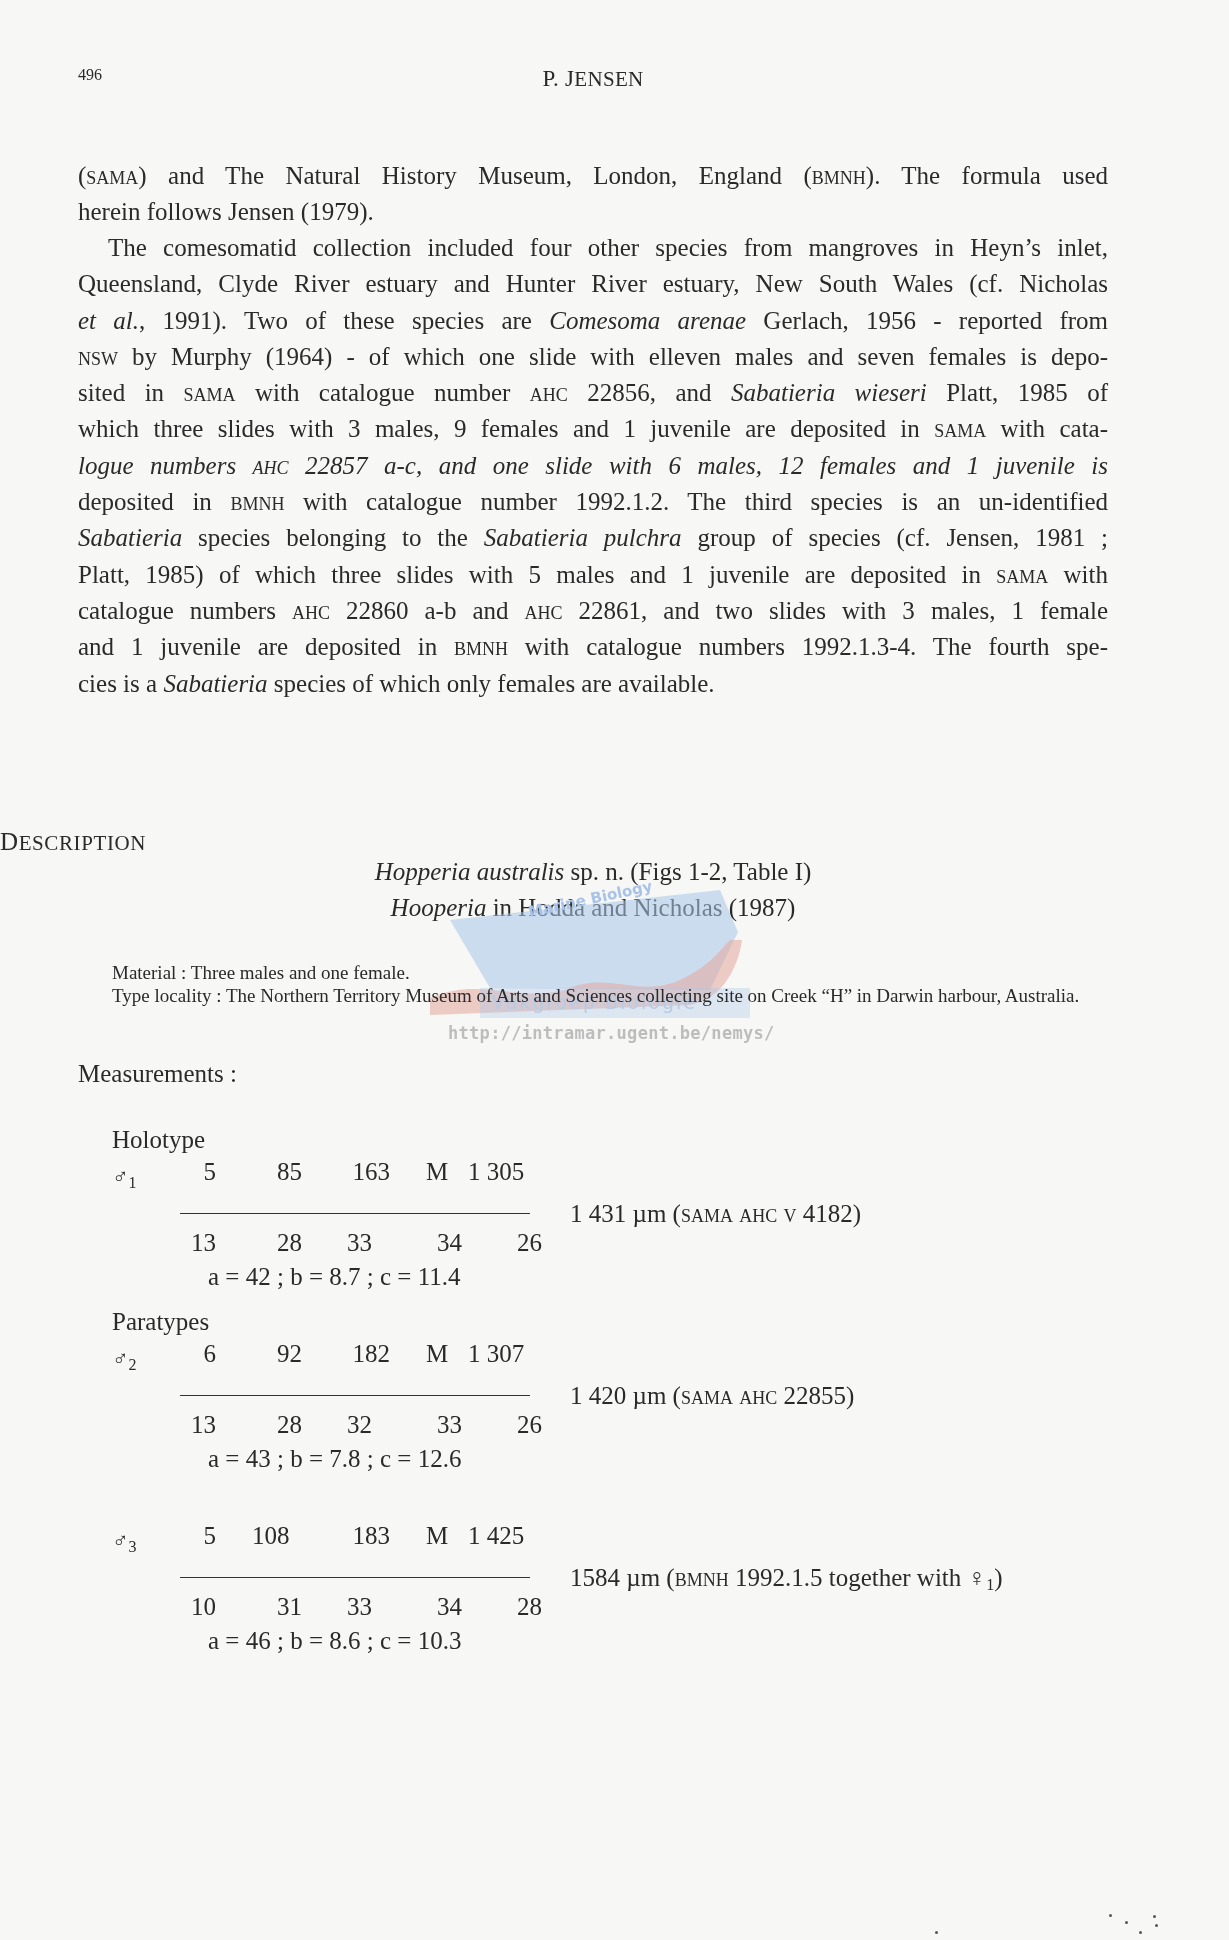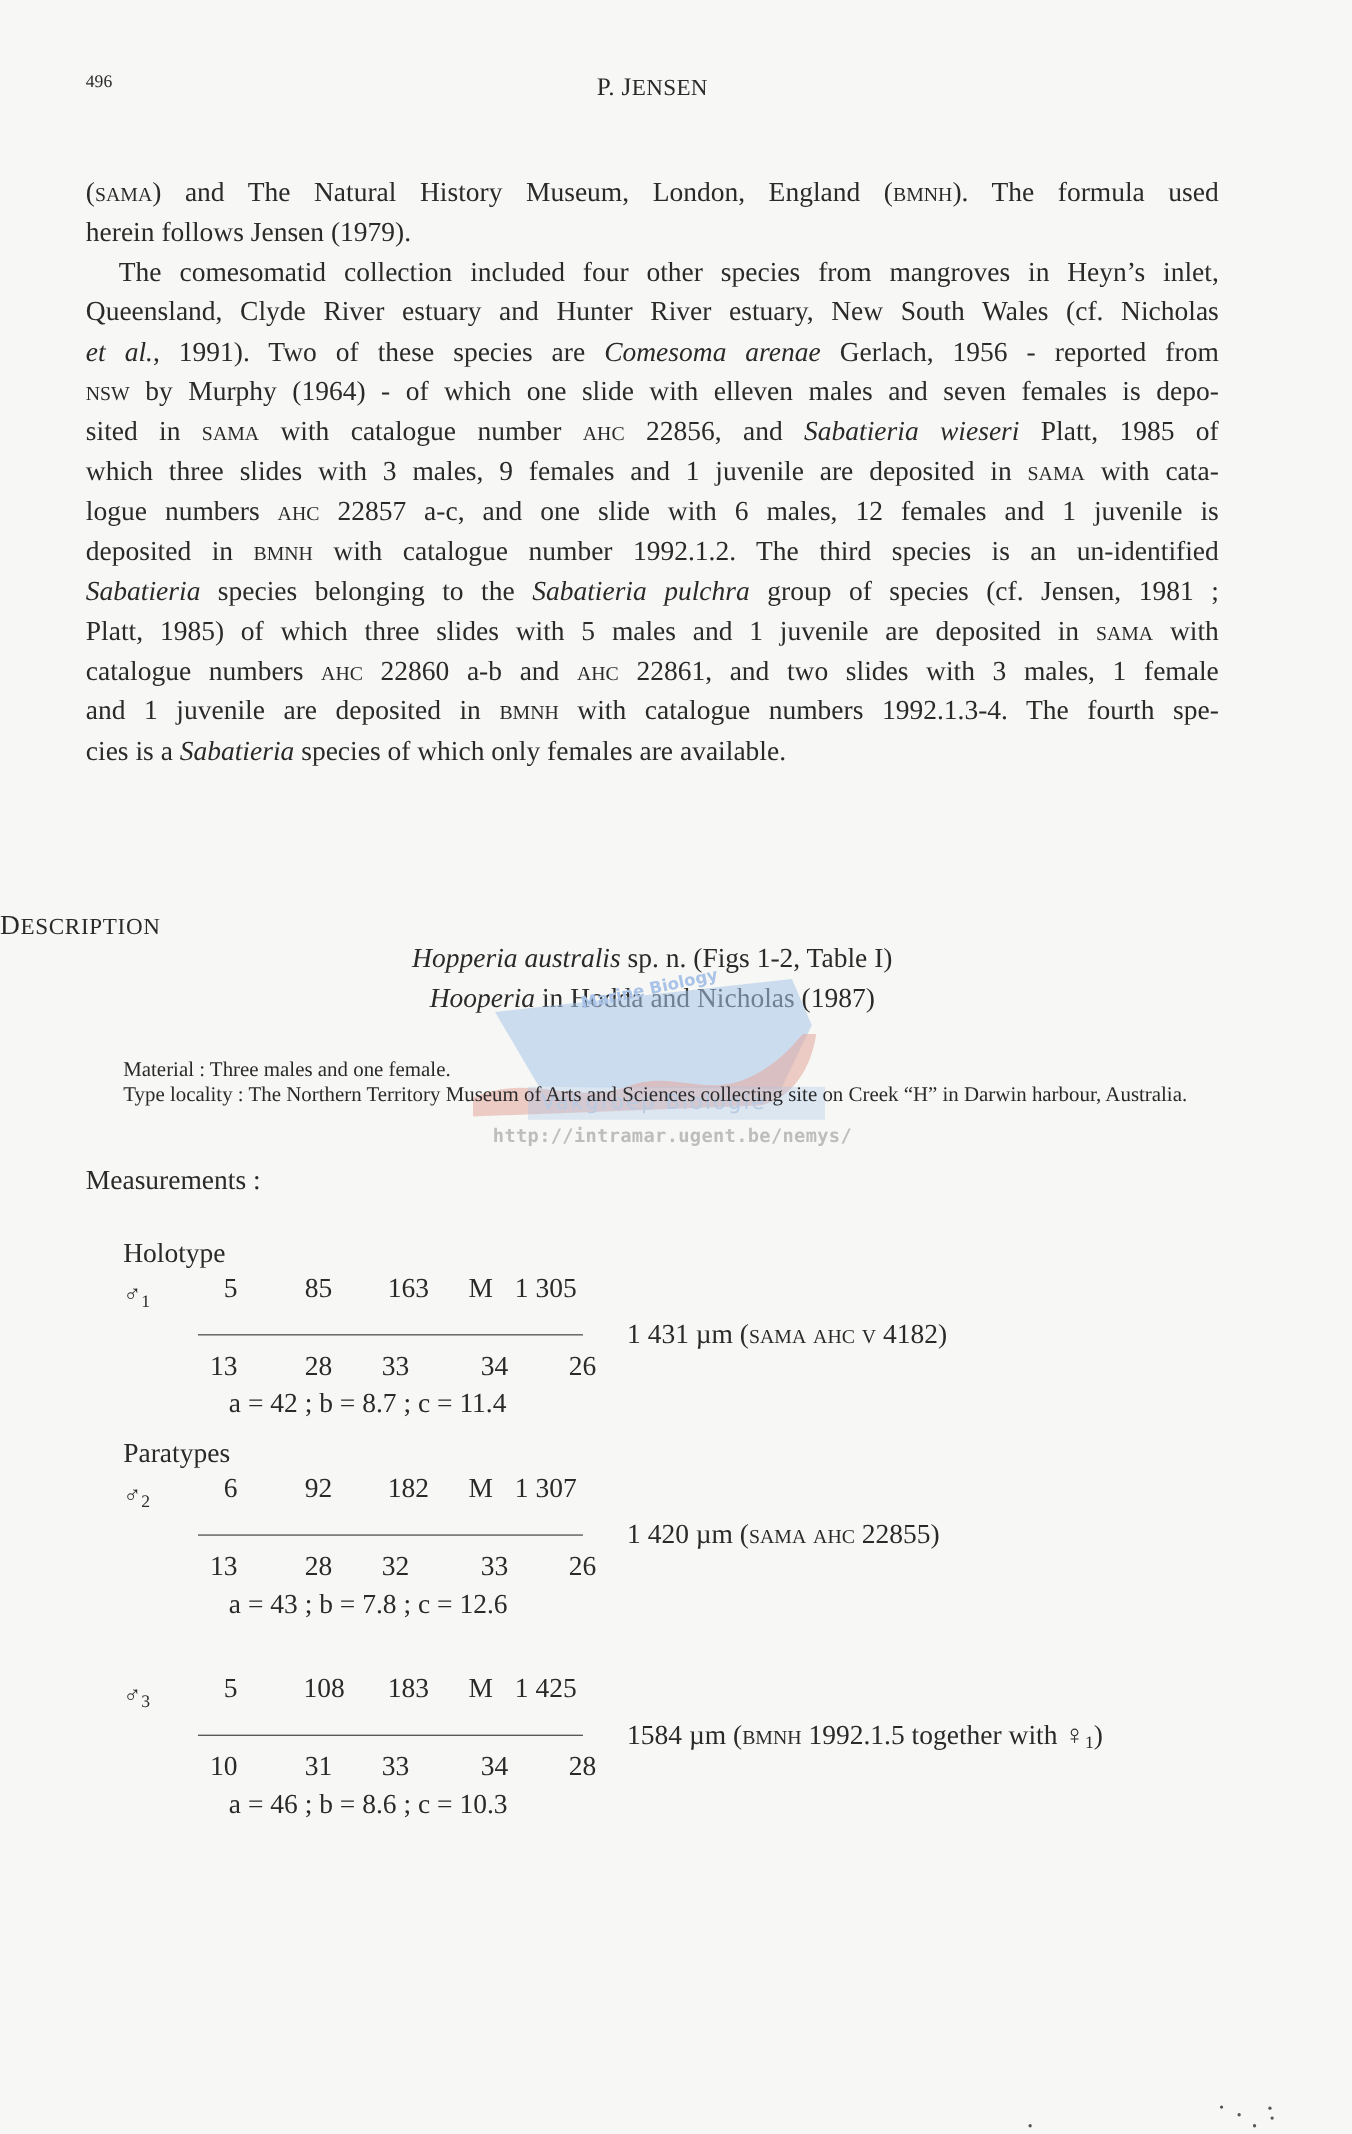--- a/index.html
+++ b/index.html
@@ -78,21 +78,21 @@
   <span class="line last"><span>herein follows Jensen (1979).</span></span>
 </div>
 
 <div id="para-2" class="abs body-text">
     <span class="line" style="text-indent: 30px;"><span>The comesomatid collection included four other species from mangroves in Heyn’s inlet,</span></span>
     <span class="line" style="text-indent: 0px;"><span>Queensland, Clyde River estuary and Hunter River estuary, New South Wales (cf. Nicholas</span></span>
     <span class="line" style="text-indent: 0px;"><i>et al.</i><span>, 1991). Two of these species are </span><i>Comesoma arenae</i><span> Gerlach, 1956 - reported from</span></span>
     <span class="line" style="text-indent: 0px;"><span class="sc">nsw</span><span> by Murphy (1964) - of which one slide with elleven males and seven females is depo-</span></span>
     <span class="line" style="text-indent: 0px;"><span>sited in </span><span class="sc">sama</span><span> with catalogue number </span><span class="sc">ahc</span><span> 22856, and </span><i>Sabatieria wieseri</i><span> Platt, 1985 of</span></span>
     <span class="line" style="text-indent: 0px;"><span>which three slides with 3 males, 9 females and 1 juvenile are deposited in </span><span class="sc">sama</span><span> with cata-</span></span>
-    <span class="line" style="text-indent: 0px;"><span>logue numbers </span><span class="sc">ahc</span><span> 22857 a-c, and one slide with 6 males, 12 females and 1 juvenile is</span></span>
+    <span class="line" style="text-indent: 0px; font-style: italic;"><span>logue numbers </span><span class="sc">ahc</span><span> 22857 a-c, and one slide with 6 males, 12 females and 1 juvenile is</span></span>
     <span class="line" style="text-indent: 0px;"><span>deposited in </span><span class="sc">bmnh</span><span> with catalogue number 1992.1.2. The third species is an un-identified</span></span>
     <span class="line" style="text-indent: 0px; font-family: Liberation Serif, serif;"><i>Sabatieria</i><span> species belonging to the </span><i>Sabatieria pulchra</i><span> group of species (cf. Jensen, 1981 ;</span></span>
     <span class="line" style="text-indent: 0px;"><span>Platt, 1985) of which three slides with 5 males and 1 juvenile are deposited in </span><span class="sc">sama</span><span> with</span></span>
     <span class="line" style="text-indent: 0px;"><span>catalogue numbers </span><span class="sc">ahc</span><span> 22860 a-b and </span><span class="sc">ahc</span><span> 22861, and two slides with 3 males, 1 female</span></span>
     <span class="line" style="text-indent: 0px;"><span>and 1 juvenile are deposited in </span><span class="sc">bmnh</span><span> with catalogue numbers 1992.1.3-4. The fourth spe-</span></span>
     <span class="line last" style="text-indent: 0px;"><span>cies is a </span><i>Sabatieria</i><span> species of which only females are available.</span></span>
   </div>
 
 <div id="section-heading" class="abs"><span class="cap">D</span><span>ESCRIPTION</span></div>
 
@@ -145,21 +145,21 @@
     <div class="num" style="left: 360px; top: 0px; width: 80px; text-align: left;">1 307</div>
     <div class="num" style="left: 398px; top: 71px; width: 36px;">26</div>
     <div class="rule"></div>
     <div class="ratios">a = 43 ; b = 7.8 ; c = 12.6</div>
     <div class="total"><span>1 420 µm (</span><span class="sc">sama ahc</span><span> 22855)</span></div>
   </div>
 <div id="formula-male-3" class="abs formula">
     <div class="sym"><span>♂</span><sub>3</sub></div>
     <div class="num" style="left: 72px; top: 0px; width: 36px;">5</div>
     <div class="num" style="left: 72px; top: 71px; width: 36px;">10</div>
-    <div class="num" style="left: 168px; top: 0px; width: 36px;">108</div>
+    <div class="num" style="left: 144px; top: 0px; width: 36px;">108</div>
     <div class="num" style="left: 158px; top: 71px; width: 36px;">31</div>
     <div class="num" style="left: 228px; top: 0px; width: 54px;">183</div>
     <div class="num" style="left: 228px; top: 71px; width: 36px;">33</div>
     <div class="num" style="left: 318px; top: 0px; width: 36px; text-align: left;">M</div>
     <div class="num" style="left: 318px; top: 71px; width: 36px;">34</div>
     <div class="num" style="left: 360px; top: 0px; width: 80px; text-align: left;">1 425</div>
     <div class="num" style="left: 398px; top: 71px; width: 36px;">28</div>
     <div class="rule"></div>
     <div class="ratios">a = 46 ; b = 8.6 ; c = 10.3</div>
     <div class="total"><span>1584 µm (</span><span class="sc">bmnh</span><span> 1992.1.5 together with ♀</span><sub>1</sub><span>)</span></div>

